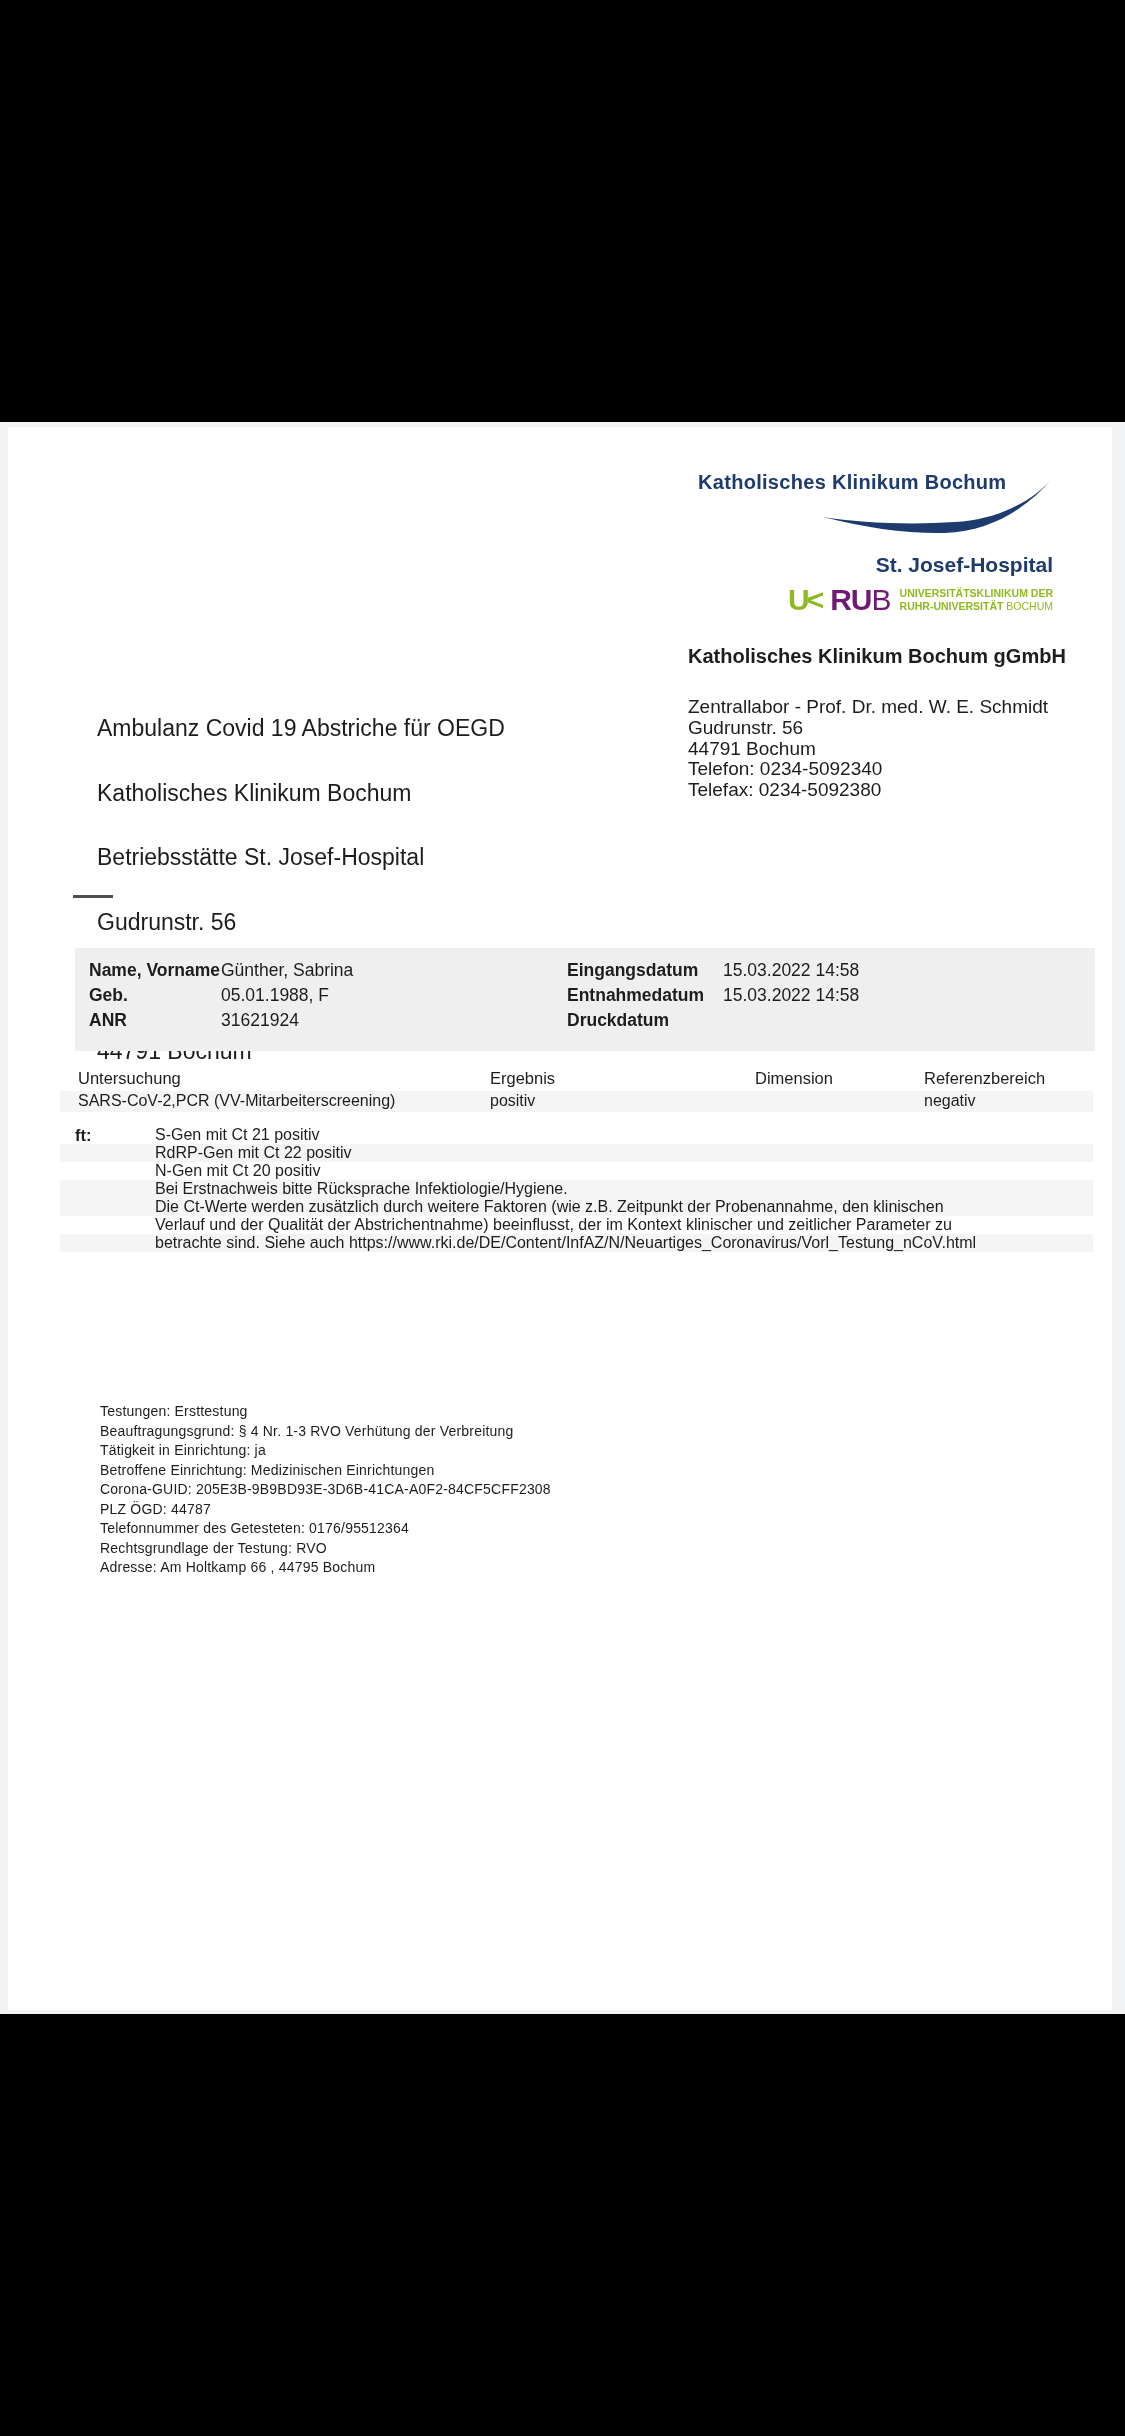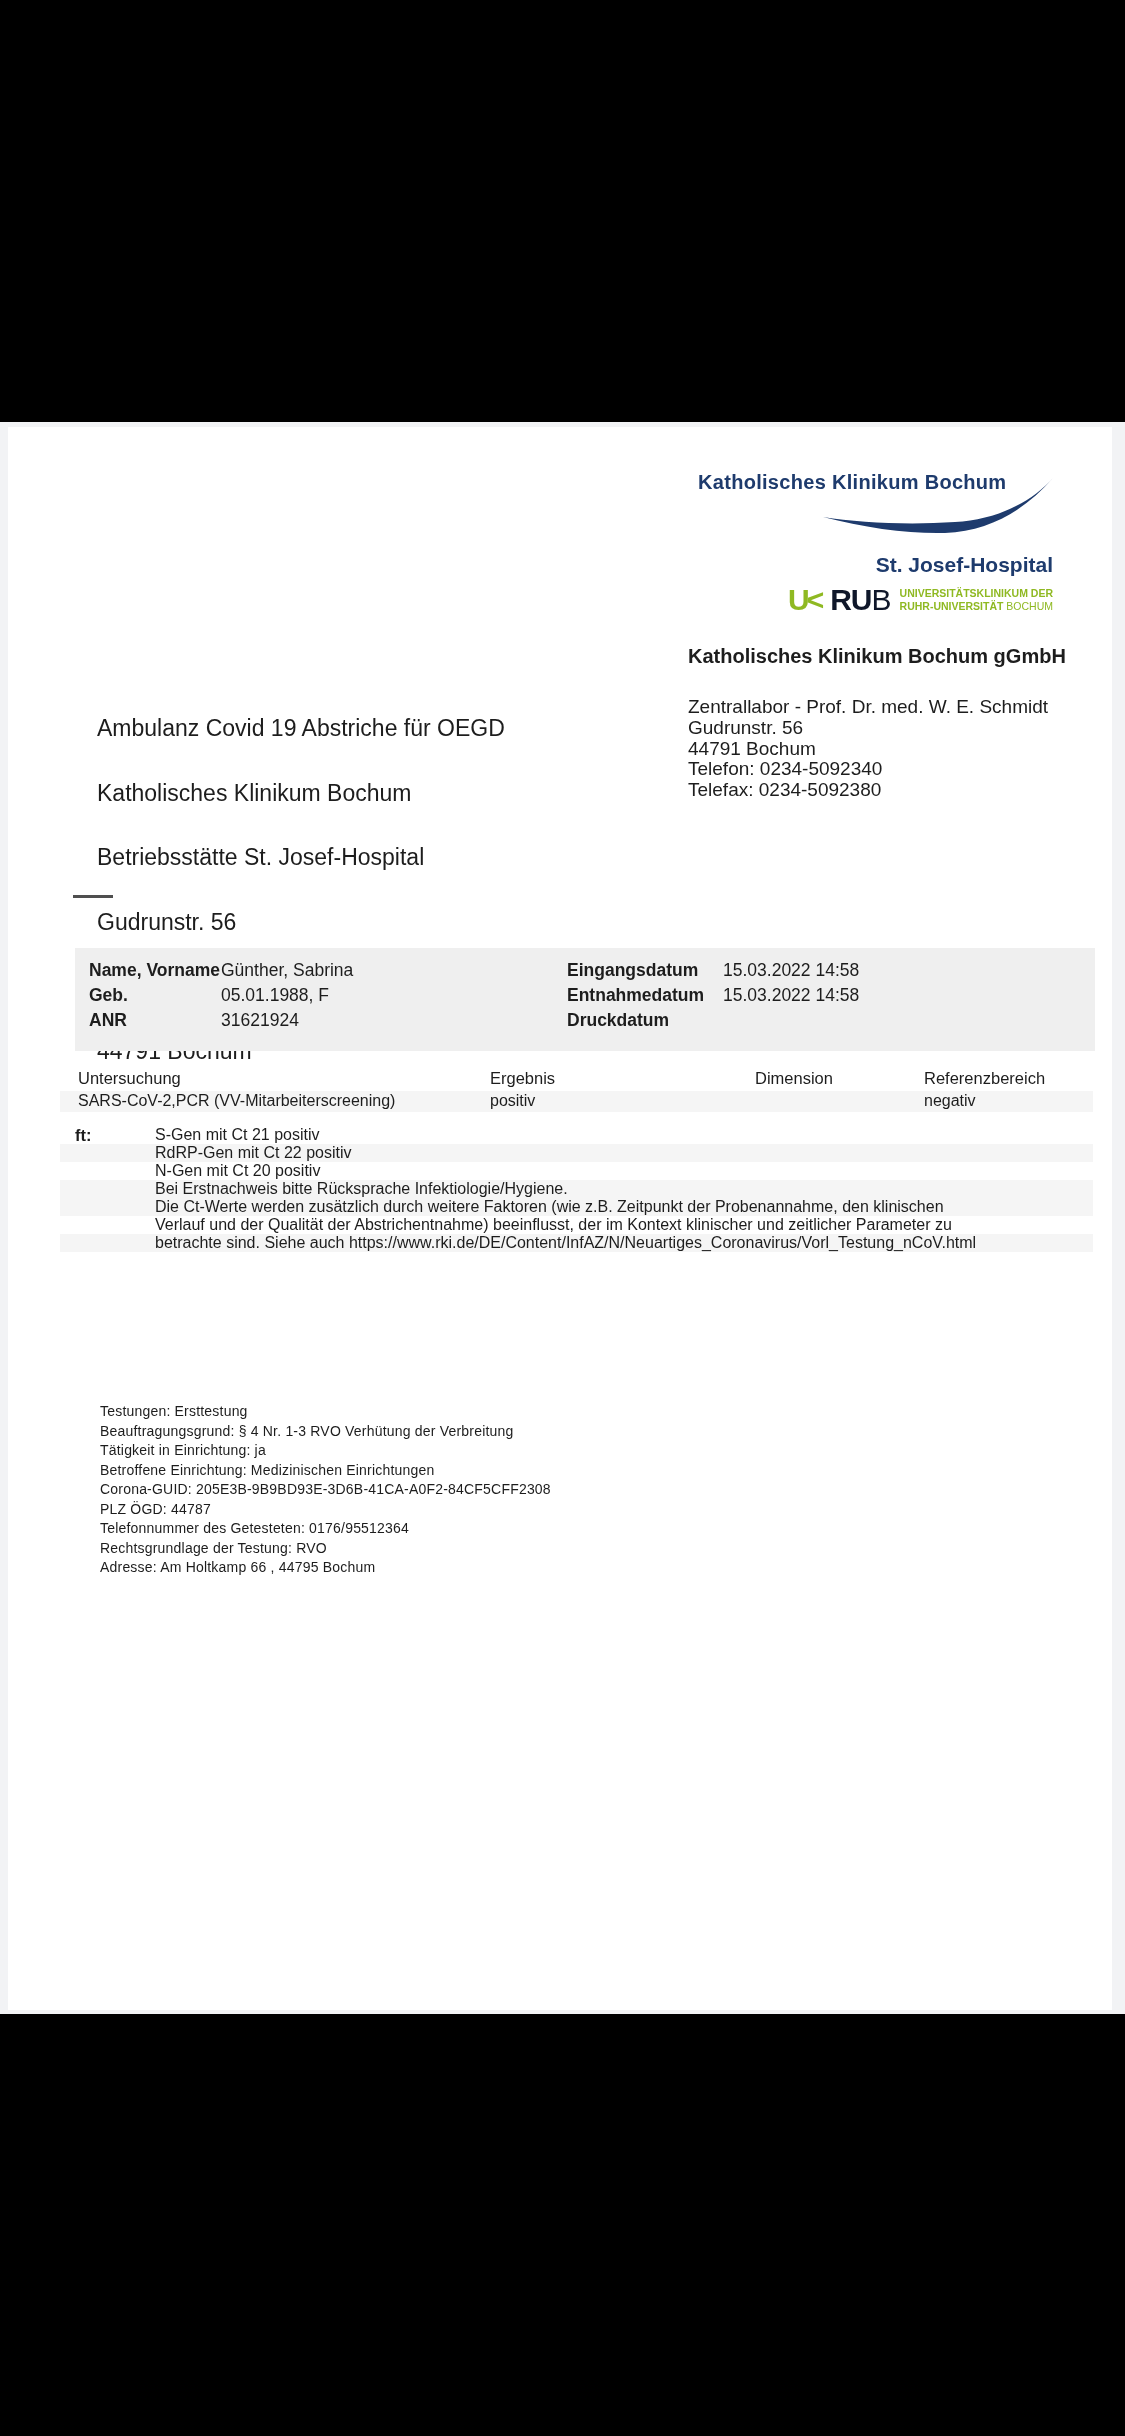--- a/index.html
+++ b/index.html
@@ -9,21 +9,21 @@
   .letterbox.top{top:0;height:422px;}
   .letterbox.bottom{top:2014px;height:422px;}
   .page{position:absolute;left:8px;top:427px;width:1104px;height:1583px;background:#fff;}
   .abs{position:absolute;}
   
   .wordmark{left:690px;top:44px;font-size:20px;font-weight:bold;color:#1e3b6d;letter-spacing:.3px;white-space:nowrap;}
   .swoosh{left:787px;top:40px;}
   .hospital{right:59px;top:126px;font-size:21px;font-weight:bold;color:#1e3b6d;white-space:nowrap;}
   .ukrub{right:59px;top:156px;display:flex;align-items:center;gap:9px;}
   .ukrub .uk{font-size:30px;font-weight:600;color:#8fb922;letter-spacing:-3px;}
-  .ukrub .rub{font-size:30px;color:#0f172a;letter-spacing:-1px;}
+  .ukrub .rub{font-size:30px;color:#701a75;letter-spacing:-1px;}
   .ukrub .rub .ru{font-weight:800;}
   .ukrub .rub .b{font-weight:300;}
   .ukrub .unitext{display:flex;flex-direction:column;line-height:13px;font-size:10.5px;color:#8fb922;white-space:nowrap;}
   .ukrub .unitext .l1{font-weight:bold;}
   .ukrub .unitext .l2 b{font-weight:bold;}
   
   .recipient{left:89px;top:248px;font-size:23px;line-height:21.5px;white-space:pre;}
   .sender-title{left:680px;top:218px;font-size:20px;font-weight:bold;white-space:nowrap;}
   .sender{left:680px;top:270px;font-size:19px;line-height:20.8px;white-space:nowrap;}
   .fold-mark{left:65px;top:468px;width:40px;height:3px;background:#4f4f4f;}

